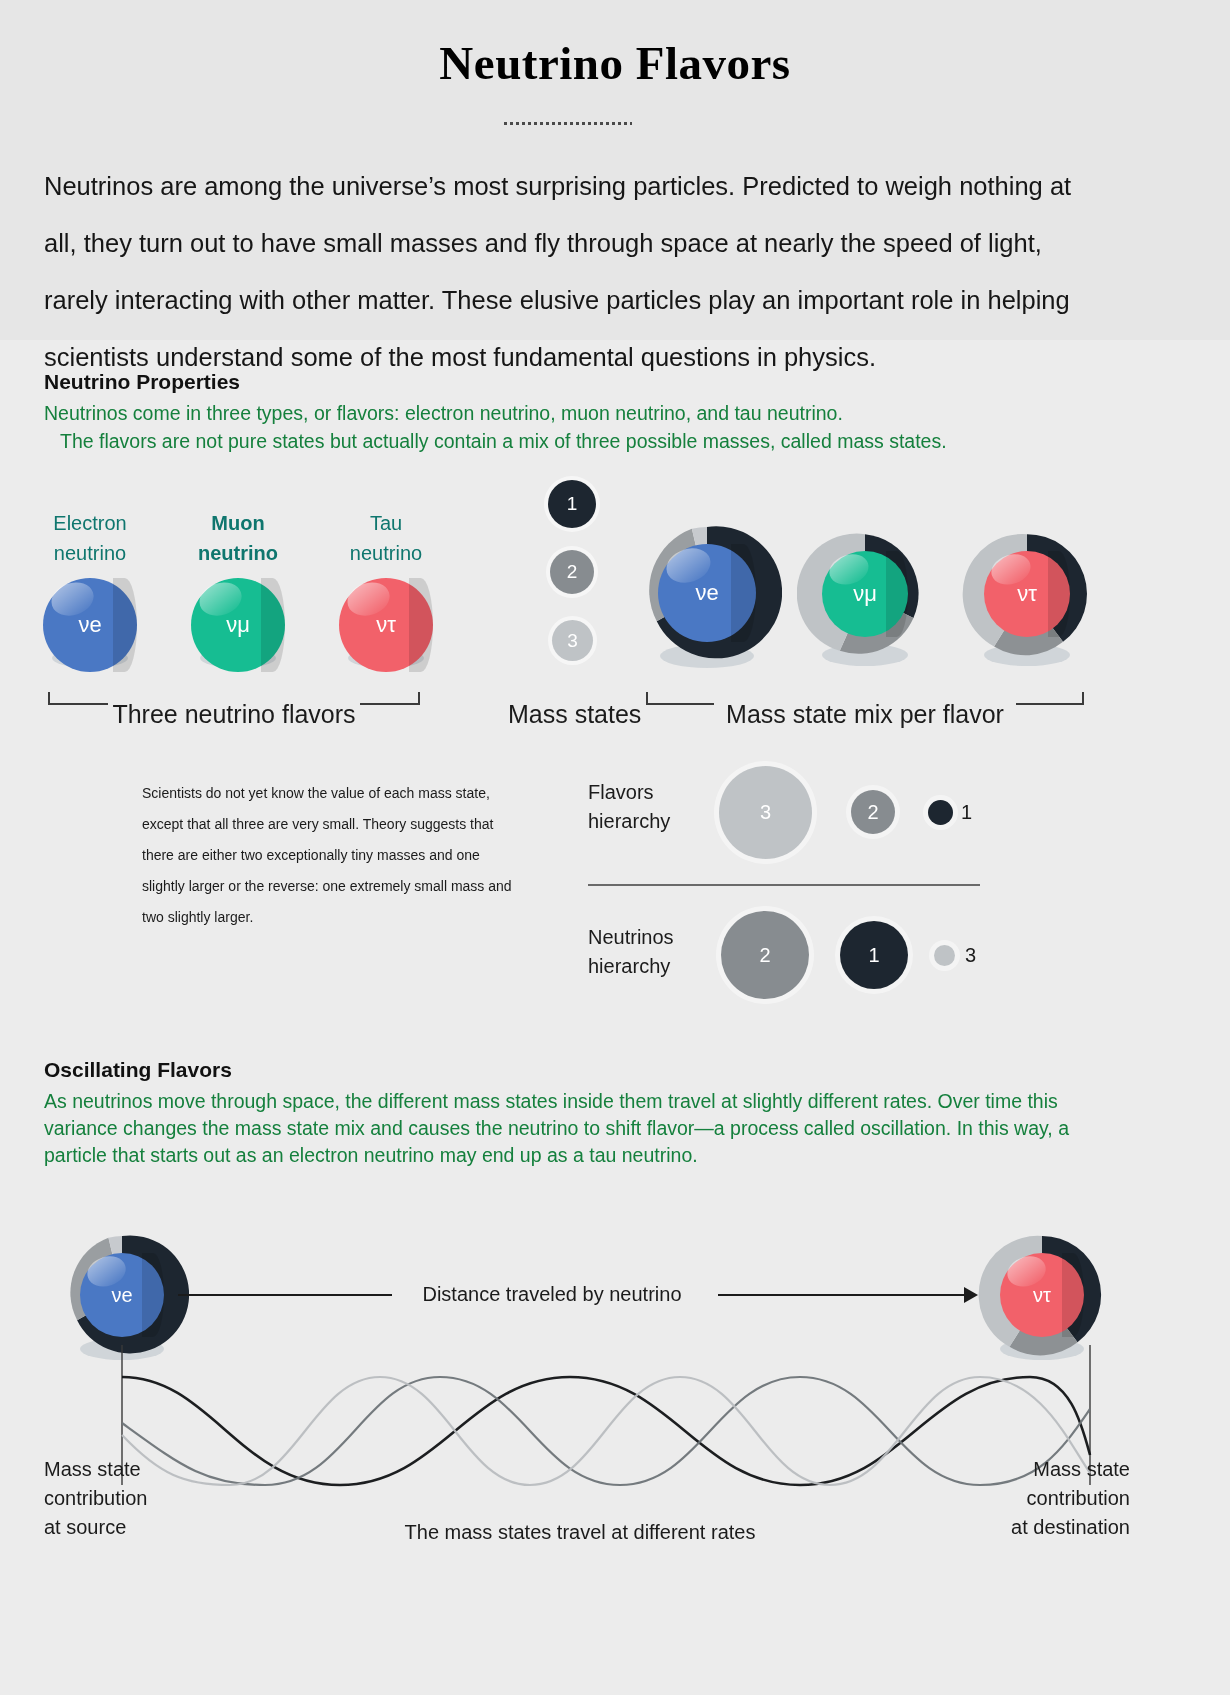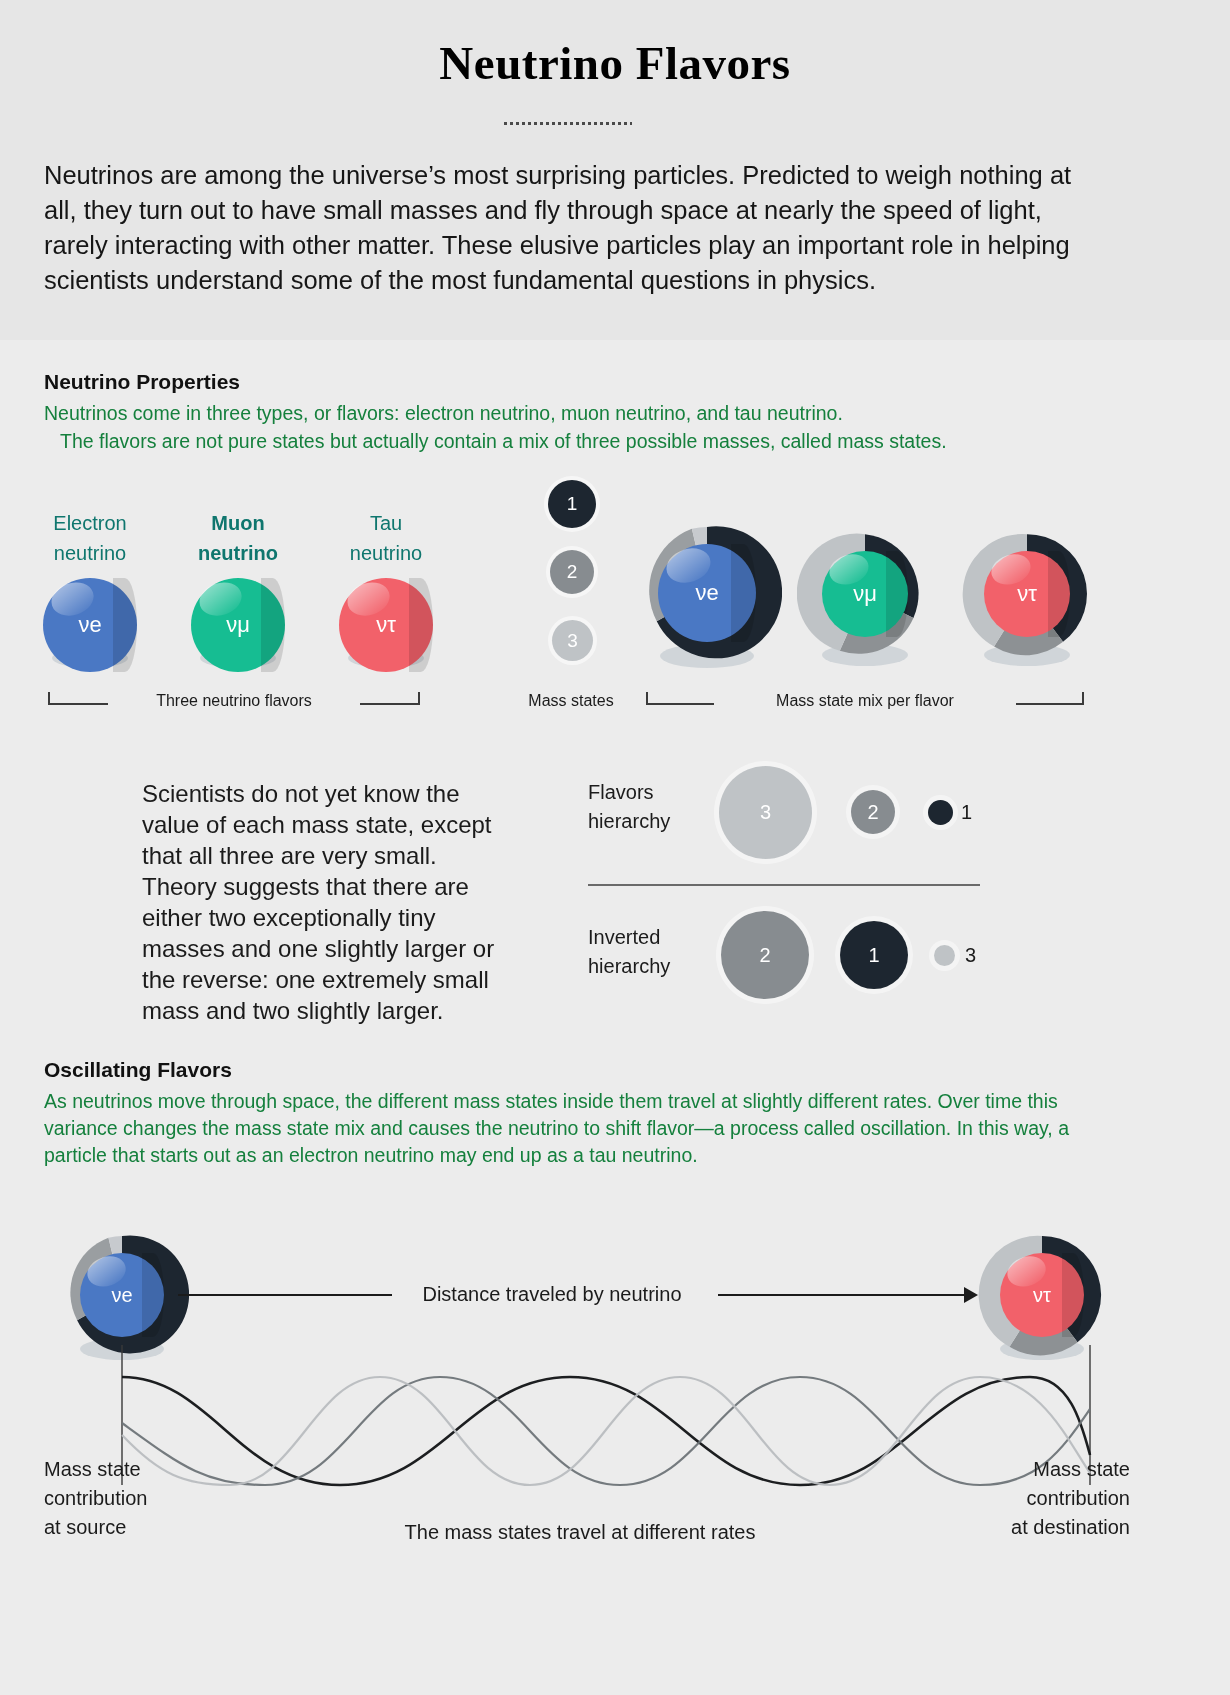--- a/index.html
+++ b/index.html
@@ -19,21 +19,21 @@
     position:absolute;left:0;top:36px;width:1230px;text-align:center;
     font-family:"Liberation Serif", serif;
     font-weight:bold;font-size:47px;letter-spacing:.5px;color:#000;
   }
   .rule{
     position:absolute;left:504px;top:122px;width:128px;height:3px;
     background-image:repeating-linear-gradient(to right,#4a4a4a 0 3px,transparent 3px 6px);
   }
   .intro{
     position:absolute;left:44px;top:158px;width:1062px;
-    font-size:25.5px;line-height:35px;color:#161616;
+    font-size:25.5px;line-height:57px;color:#161616;
   }
   .sec-head{
     position:absolute;font-weight:bold;font-size:21px;color:#111;
   }
   .sec-body{
     position:absolute;font-size:19.5px;line-height:27px;color:#15803d;
   }
   
   .flavor-col{position:absolute;text-align:center;}
   .flavor-label{font-size:20px;line-height:30px;color:#0f766e;}
@@ -65,33 +65,33 @@
     box-shadow:0 0 0 4px rgba(255,255,255,.55);
   }
   .bracket{position:absolute;}
   .bracket .bl,.bracket .br{
     position:absolute;top:0;width:2px;height:12px;background:#3b3b3b;
   }
   .bracket .hl,.bracket .hr{
     position:absolute;top:11px;height:2px;background:#3b3b3b;
   }
   .bracket .btxt{
-    position:absolute;top:8px;transform:translateY(-8px);
-    font-size:16px;white-space:nowrap;text-align:center;
+    position:absolute;top:16px;transform:translateY(-8px);
+    font-size:25px;white-space:nowrap;text-align:center;
   }
   .hier-label{position:absolute;font-size:20px;line-height:29px;}
   .hier-circ{
     position:absolute;border-radius:50%;
     display:flex;align-items:center;justify-content:center;
     color:#fff;font-size:20px;
     box-shadow:0 0 0 5px rgba(255,255,255,.45);
   }
   .hier-num{position:absolute;font-size:20px;color:#1b1b1b;}
   .hier-div{position:absolute;height:1.5px;background:#6a6a6a;}
-  .bodytext{position:absolute;font-size:24px;line-height:31px;color:#1b1b1b;}
+  .bodytext{position:absolute;font-size:14px;line-height:31px;color:#1b1b1b;}
   .osc-lbl{position:absolute;font-size:20px;line-height:29px;text-align:center;}
   svg{display:block;}
 </style>
 </head>
 <body>
 
 <div class="hero"></div>
 <div class="title">Neutrino Flavors</div>
 <div class="rule"></div>
 <div class="intro">Neutrinos are among the universe’s most surprising particles. Predicted to weigh nothing at all, they turn out to have small masses and fly through space at nearly the speed of light, rarely interacting with other matter. These elusive particles play an important role in helping scientists understand some of the most fundamental questions in physics.</div>
@@ -217,21 +217,21 @@
 </div>
 <div class="hier-circ" style="left:851px;top:790px;width:44px;height:44px;background:#878c90;">
   <span>2</span>
 </div>
 <div class="hier-circ" style="left:928px;top:800px;width:25px;height:25px;background:#1d2630;"></div>
 <div class="hier-num" style="left:961px;top:801px;">1</div>
 
 <div class="hier-div" style="left:588px;top:884px;width:392px;"></div>
 
 <div class="hier-label" style="left:588px;top:923px;">
-  <div>Inverted</div>
+  <div>Neutrinos</div>
   <div>hierarchy</div>
 </div>
 <div class="hier-circ" style="left:721px;top:911px;width:88px;height:88px;background:#878c90;">
   <span>2</span>
 </div>
 <div class="hier-circ" style="left:840px;top:921px;width:68px;height:68px;background:#1d2630;">
   <span>1</span>
 </div>
 <div class="hier-circ" style="left:934px;top:945px;width:21px;height:21px;background:#bfc3c6;"></div>
 <div class="hier-num" style="left:965px;top:944px;">3</div>

